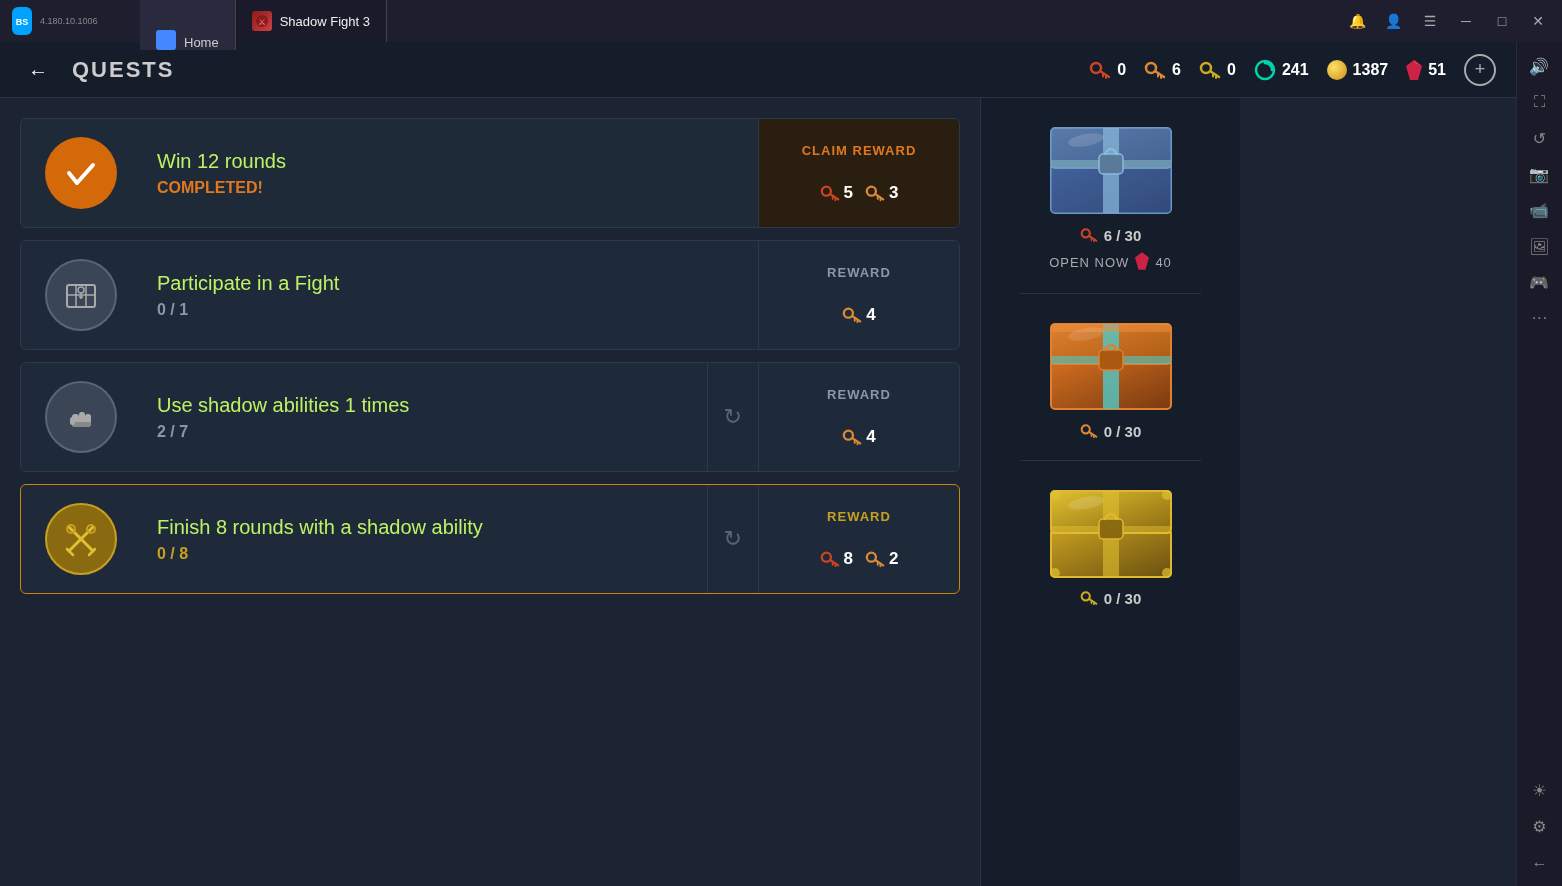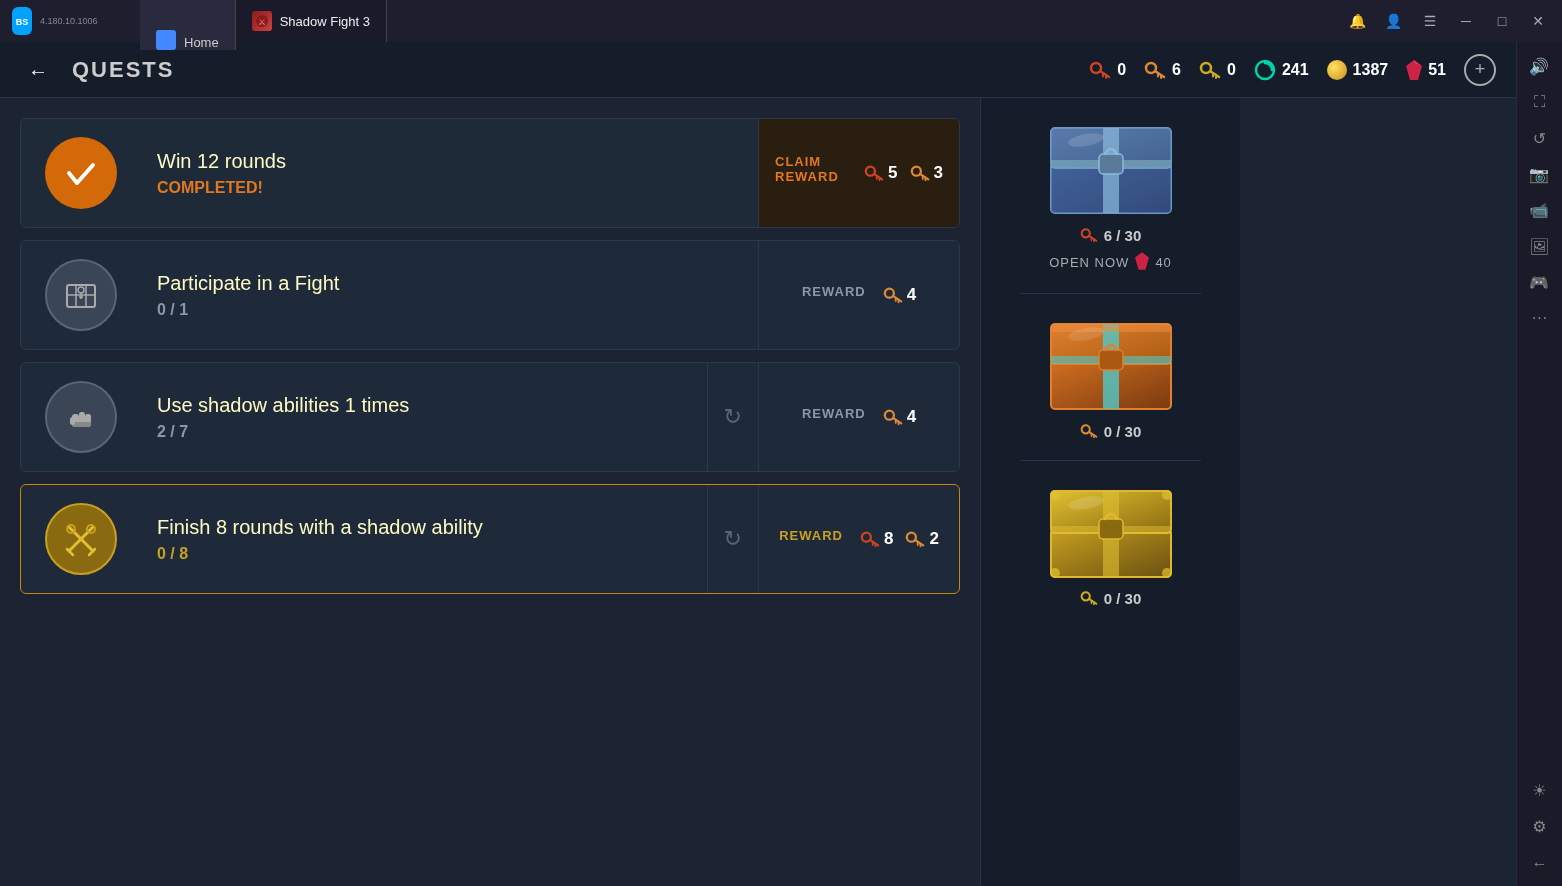--- a/index.html
+++ b/index.html
@@ -267,41 +267,42 @@
     .quest-info {
       flex: 1;
       display: flex;
       flex-direction: column;
       justify-content: center;
       padding: 16px;
       border-right: 1px solid #2a3a4a;
     }
     .quest-title {
       font-size: 20px;
-      color: #fef9c3;
+      color: #bef264;
       font-weight: 500;
       margin-bottom: 6px;
     }
     .quest-status {
       font-size: 16px;
       font-weight: bold;
     }
     .quest-status.completed-text { color: #e07820; }
     .quest-status.progress-text { color: #8898aa; }
     .quest-refresh-icon {
       display: flex;
       align-items: center;
       padding: 0 16px;
       color: #556677;
       font-size: 22px;
     }
 
     .quest-reward-area {
       width: 200px;
       display: flex;
+      flex-direction: column;
       align-items: center;
       justify-content: center;
       padding: 16px;
       flex-shrink: 0;
       gap: 17px;
     }
     .quest-reward-area.claim-active {
       background: #2a1e10;
       cursor: pointer;
     }

